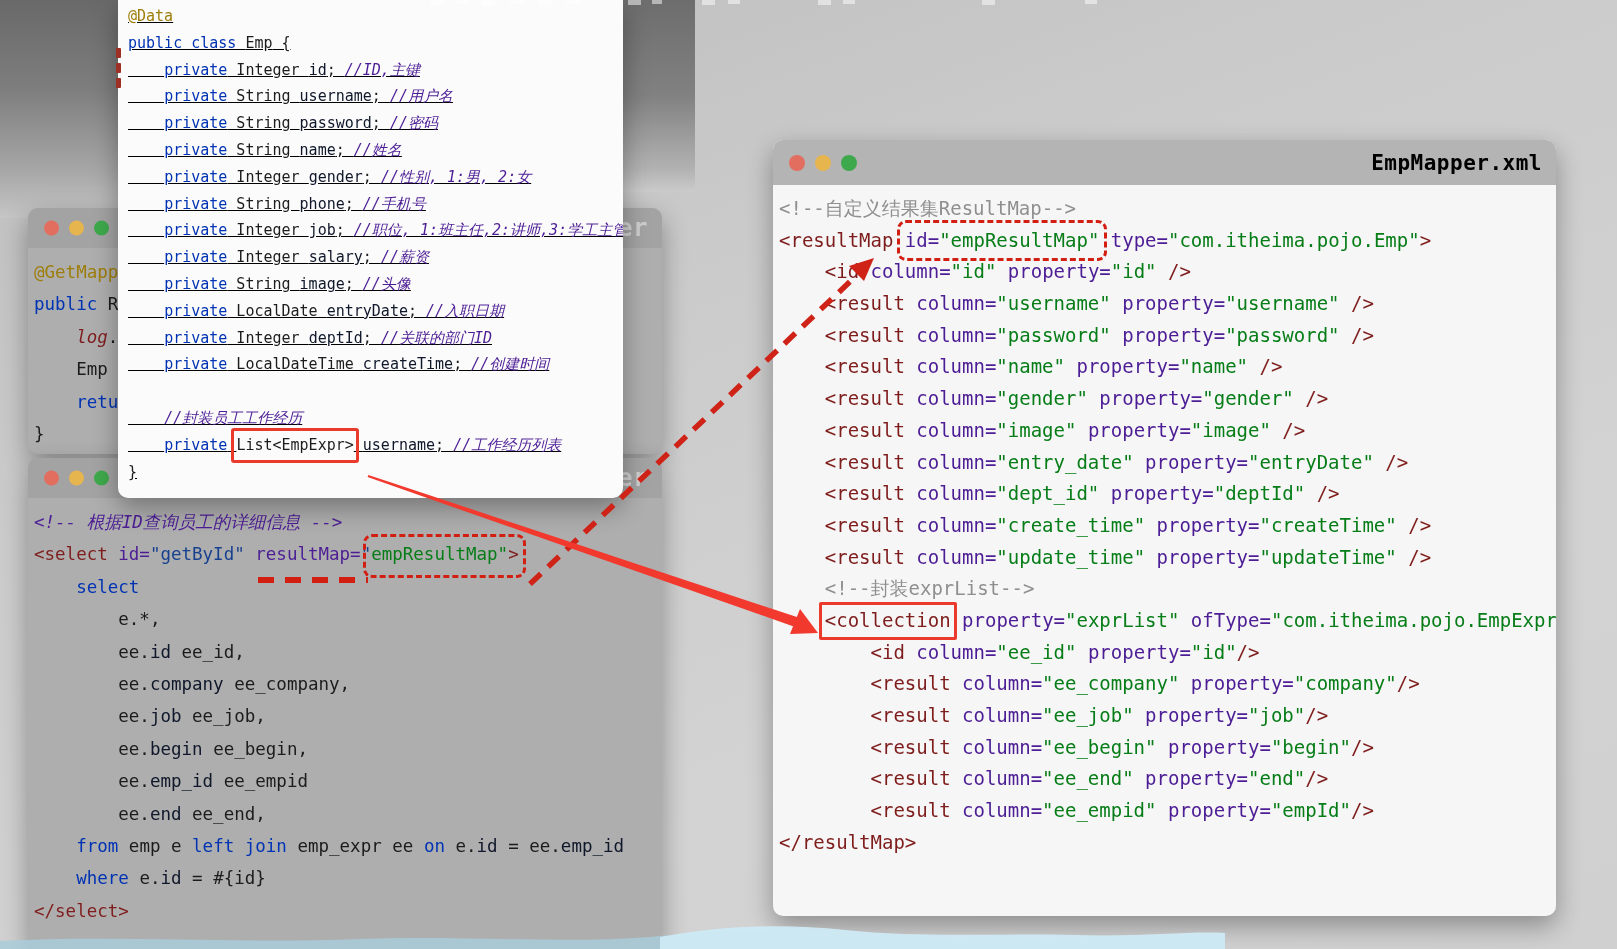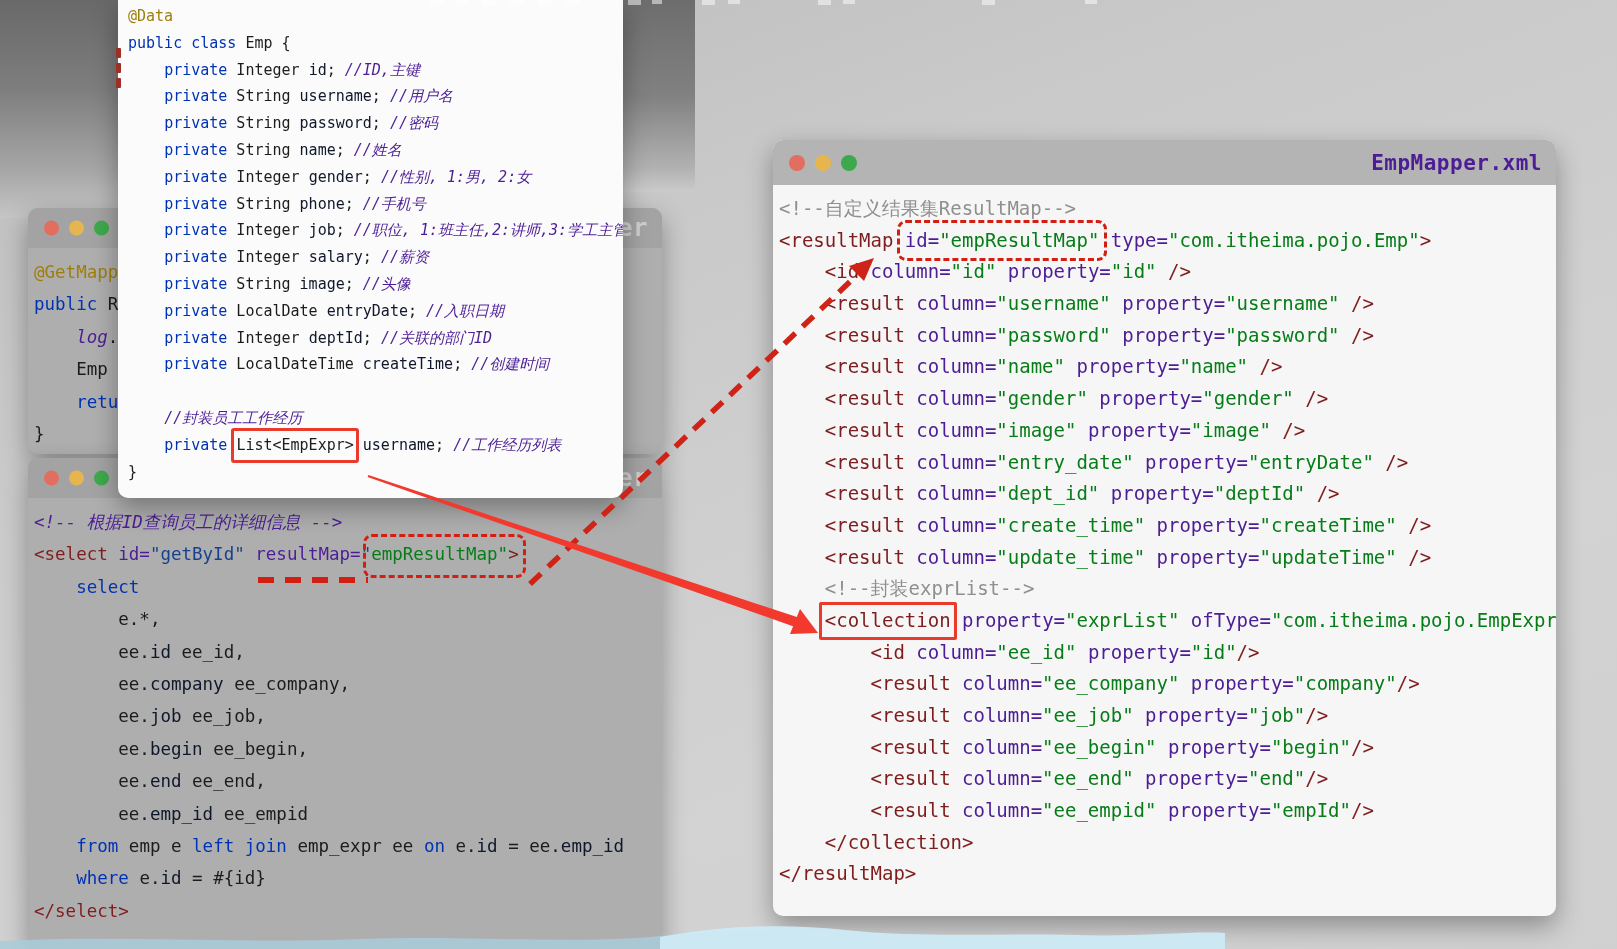--- a/index.html
+++ b/index.html
@@ -21,24 +21,24 @@
   .l-red{ background:#e26e5f; } .l-yellow{ background:#e7b54e; } .l-green{ background:#3ea94c; }
   .light.sm { width:15px; height:15px; }
   .title-right { position:absolute; right:14px; top:50%; transform:translateY(-50%);
     font-weight:bold; letter-spacing:.5px; }
 
   
   .gray-panel { background:#aeaeae; z-index:1; }
   .gray-panel .titlebar { height:40px; background:#a3a3a3; }
   .gray-panel .title-right { color:#d6d6d6; font-size:24px; opacity:.85; }
   
-  .white-panel { background:#fbfbfb; z-index:10; }
+  .white-panel { background:#fbfbfb; z-index:10;text-decoration:underline; }
   .mapper-panel { background:#f6f6f6; z-index:5; }
   .mapper-panel .titlebar { height:45px; background:#b4b4b4; }
-  .mapper-panel .title-right { color:#4c1d95; font-size:21px; }
+  .mapper-panel .title-right { color:#000000; font-size:21px; }
 
   .code { position:relative; }
   .cl { white-space:pre; }
   .cl.sp { height:10px; }
   
   .code-java { padding:3px 0 0 10px; font-size:15px; }
   .code-java .cl { height:26.8px; line-height:26.8px; }
   
   .code-gray { padding:8px 0 0 6px; font-size:17.5px; }
   .code-gray .cl { height:32.4px; line-height:32.4px; }
@@ -49,21 +49,21 @@
   
   .c-kw  { color:#0033b3; }
   .c-tag { color:#7f1d1d; }
   .c-attr{ color:#4c1d95;text-align:right; }
   .c-val { color:#067d17; }
   .c-fld { color:#0f172a; }
   .c-cmt { color:#4c1d95; font-style:italic; }
   .c-cmtx{ color:#8f8f8f; }
   .c-ann { color:#9e7e0a; }
   .c-pl  { color:#1c1c1c; }
-  .c-log { color:#4c1d95; font-style:italic; }
+  .c-log { color:#7f1d1d; font-style:italic; }
   .c-nv  { color:#17418f; }
 
   
   .rbox { position:relative; display:inline-block; }
   .rbox::after { content:""; position:absolute; pointer-events:none; }
   .rbox.b1::after { inset:-5px -8px; border:3px dashed #d21f12; border-radius:9px; }
   .rbox.b2::after { inset:-3px -6px; border:3px solid #ea3a2c; border-radius:2px; }
   .rbox.b3::after { inset:-4px -7px -7px -8px; border:3.5px dashed #d21f12; border-radius:9px; }
   .rbox.b4::after { inset:-4px -5px; border:3px solid #ea3a2c; border-radius:3px; }
 
@@ -105,22 +105,22 @@
   </div>
   <div class="code code-gray">
       <div class="cl"><span class="c-cmt">&lt;!-- 根据ID查询员工的详细信息 --&gt;</span></div>
       <div class="cl"><span class="c-tag">&lt;select </span><span class="c-attr">id=</span><span class="c-nv">"getById"</span><span class="c-pl"> </span><span class="c-attr">resultMap=</span><span class="c-nv">"</span><span class="rbox b3"><span class="c-val">empResultMap"</span><span class="c-tag">&gt;</span></span></div>
       <div class="cl"><span class="c-pl">    </span><span class="c-kw">select</span></div>
       <div class="cl"><span class="c-pl">        e.*,</span></div>
       <div class="cl"><span class="c-pl">        ee.</span><span class="c-fld">id</span><span class="c-pl"> ee_id,</span></div>
       <div class="cl"><span class="c-pl">        ee.</span><span class="c-fld">company</span><span class="c-pl"> ee_company,</span></div>
       <div class="cl"><span class="c-pl">        ee.</span><span class="c-fld">job</span><span class="c-pl"> ee_job,</span></div>
       <div class="cl"><span class="c-pl">        ee.</span><span class="c-fld">begin</span><span class="c-pl"> ee_begin,</span></div>
+      <div class="cl"><span class="c-pl">        ee.</span><span class="c-fld">emp_id</span><span class="c-pl"> ee_empid</span></div>
       <div class="cl"><span class="c-pl">        ee.</span><span class="c-fld">end</span><span class="c-pl"> ee_end,</span></div>
-      <div class="cl"><span class="c-pl">        ee.</span><span class="c-fld">emp_id</span><span class="c-pl"> ee_empid</span></div>
       <div class="cl"><span class="c-pl">    </span><span class="c-kw">from</span><span class="c-pl"> emp e </span><span class="c-kw">left join</span><span class="c-pl"> emp_expr ee </span><span class="c-kw">on</span><span class="c-pl"> e.</span><span class="c-fld">id</span><span class="c-pl"> = ee.</span><span class="c-fld">emp_id</span></div>
       <div class="cl"><span class="c-pl">    </span><span class="c-kw">where</span><span class="c-pl"> e.</span><span class="c-fld">id</span><span class="c-pl"> = #{id}</span></div>
       <div class="cl"><span class="c-tag">&lt;/select&gt;</span></div>
     </div>
 </div>
 
 <div class="panel white-panel" style="left:118px;top:0;width:505px;height:498px;border-top-left-radius:0;border-top-right-radius:0;">
   <div class="code code-java">
       <div class="cl"><span class="c-ann">@Data</span></div>
       <div class="cl"><span class="c-kw">public class </span><span class="c-pl">Emp</span><span class="c-pl"> {</span></div>
@@ -166,21 +166,20 @@
       <div class="cl"><span class="c-tag">    &lt;result </span><span class="c-attr">column=</span><span class="c-val">"create_time"</span><span class="c-pl"> </span><span class="c-attr">property=</span><span class="c-val">"createTime"</span><span class="c-tag"> /&gt;</span></div>
       <div class="cl"><span class="c-tag">    &lt;result </span><span class="c-attr">column=</span><span class="c-val">"update_time"</span><span class="c-pl"> </span><span class="c-attr">property=</span><span class="c-val">"updateTime"</span><span class="c-tag"> /&gt;</span></div>
       <div class="cl"><span class="c-pl">    </span><span class="c-cmtx">&lt;!--封装exprList--&gt;</span></div>
       <div class="cl"><span class="c-pl">    </span><span class="rbox b2"><span class="c-tag">&lt;collection</span></span><span class="c-pl"> </span><span class="c-attr">property=</span><span class="c-val">"exprList"</span><span class="c-pl"> </span><span class="c-attr">ofType=</span><span class="c-val">"com.itheima.pojo.EmpExpr"</span><span class="c-tag">&gt;</span></div>
       <div class="cl"><span class="c-tag">        &lt;id </span><span class="c-attr">column=</span><span class="c-val">"ee_id"</span><span class="c-pl"> </span><span class="c-attr">property=</span><span class="c-val">"id"</span><span class="c-tag">/&gt;</span></div>
       <div class="cl"><span class="c-tag">        &lt;result </span><span class="c-attr">column=</span><span class="c-val">"ee_company"</span><span class="c-pl"> </span><span class="c-attr">property=</span><span class="c-val">"company"</span><span class="c-tag">/&gt;</span></div>
       <div class="cl"><span class="c-tag">        &lt;result </span><span class="c-attr">column=</span><span class="c-val">"ee_job"</span><span class="c-pl"> </span><span class="c-attr">property=</span><span class="c-val">"job"</span><span class="c-tag">/&gt;</span></div>
       <div class="cl"><span class="c-tag">        &lt;result </span><span class="c-attr">column=</span><span class="c-val">"ee_begin"</span><span class="c-pl"> </span><span class="c-attr">property=</span><span class="c-val">"begin"</span><span class="c-tag">/&gt;</span></div>
       <div class="cl"><span class="c-tag">        &lt;result </span><span class="c-attr">column=</span><span class="c-val">"ee_end"</span><span class="c-pl"> </span><span class="c-attr">property=</span><span class="c-val">"end"</span><span class="c-tag">/&gt;</span></div>
       <div class="cl"><span class="c-tag">        &lt;result </span><span class="c-attr">column=</span><span class="c-val">"ee_empid"</span><span class="c-pl"> </span><span class="c-attr">property=</span><span class="c-val">"empId"</span><span class="c-tag">/&gt;</span></div>
-      <div class="cl"><span class="c-tag">    &lt;/collection&gt;</span></div>
       <div class="cl"><span class="c-tag">&lt;/resultMap&gt;</span></div>
     </div>
 </div>
 
 <svg class="overlay" viewBox="0 0 1617 949">
 
   <g fill="#ffffff" opacity="0.5">
     <rect x="430" y="0" width="13" height="5"></rect>
       <rect x="455" y="0" width="13" height="4"></rect>
     <rect x="482" y="0" width="13" height="6"></rect>

